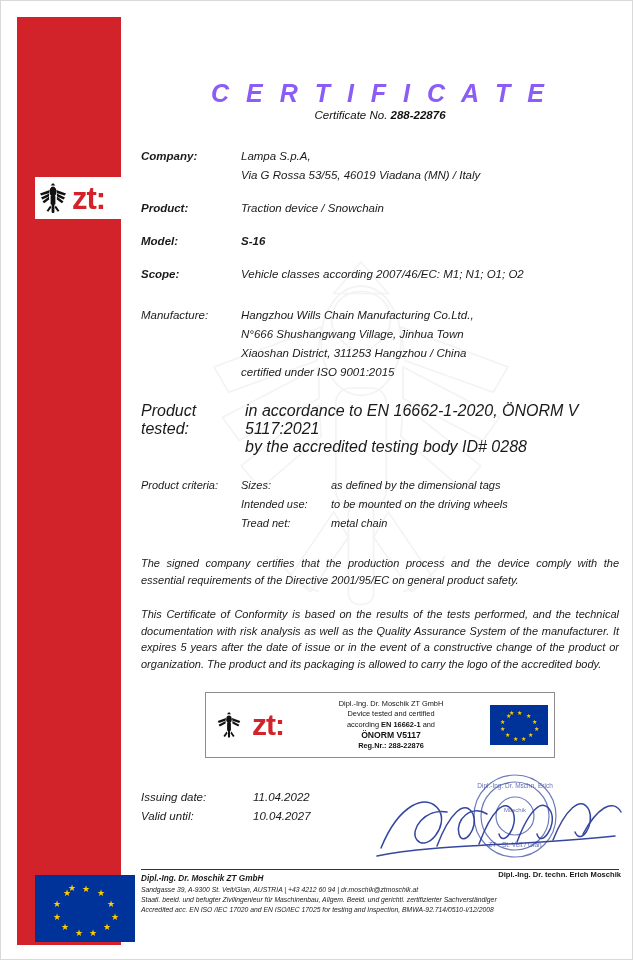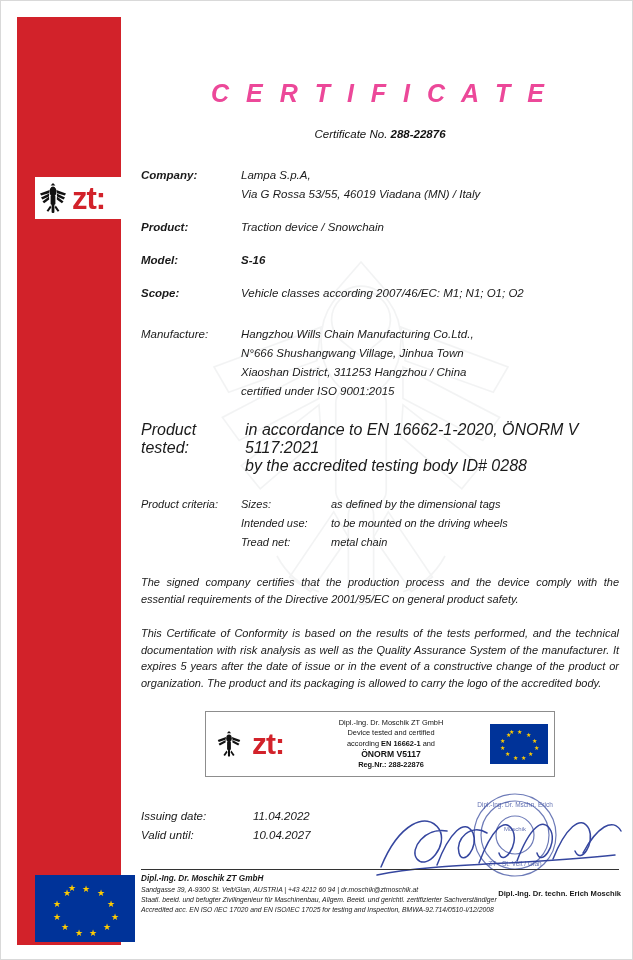--- a/index.html
+++ b/index.html
@@ -97,28 +97,28 @@
     height: 928px;
   }
 
   .title {
     text-align: center;
     font-family: "Liberation Sans", sans-serif;
     font-weight: 700;
     font-style: italic;
     font-size: 25px;
     letter-spacing: 5px;
-    color: #ec4899;
+    color: #8b5cf6;
     margin-top: 62px;
   }
   .subtitle {
     text-align: center;
     font-style: italic;
     font-size: 11.5px;
-    margin-top: 20px;
+    margin-top: 1px;
     color: #111;
   }
   .subtitle b { font-weight: 700; }
 
   
   .field-block { margin-top: 26px; }
   .row {
     display: flex;
     align-items: flex-start;
     font-style: italic;

